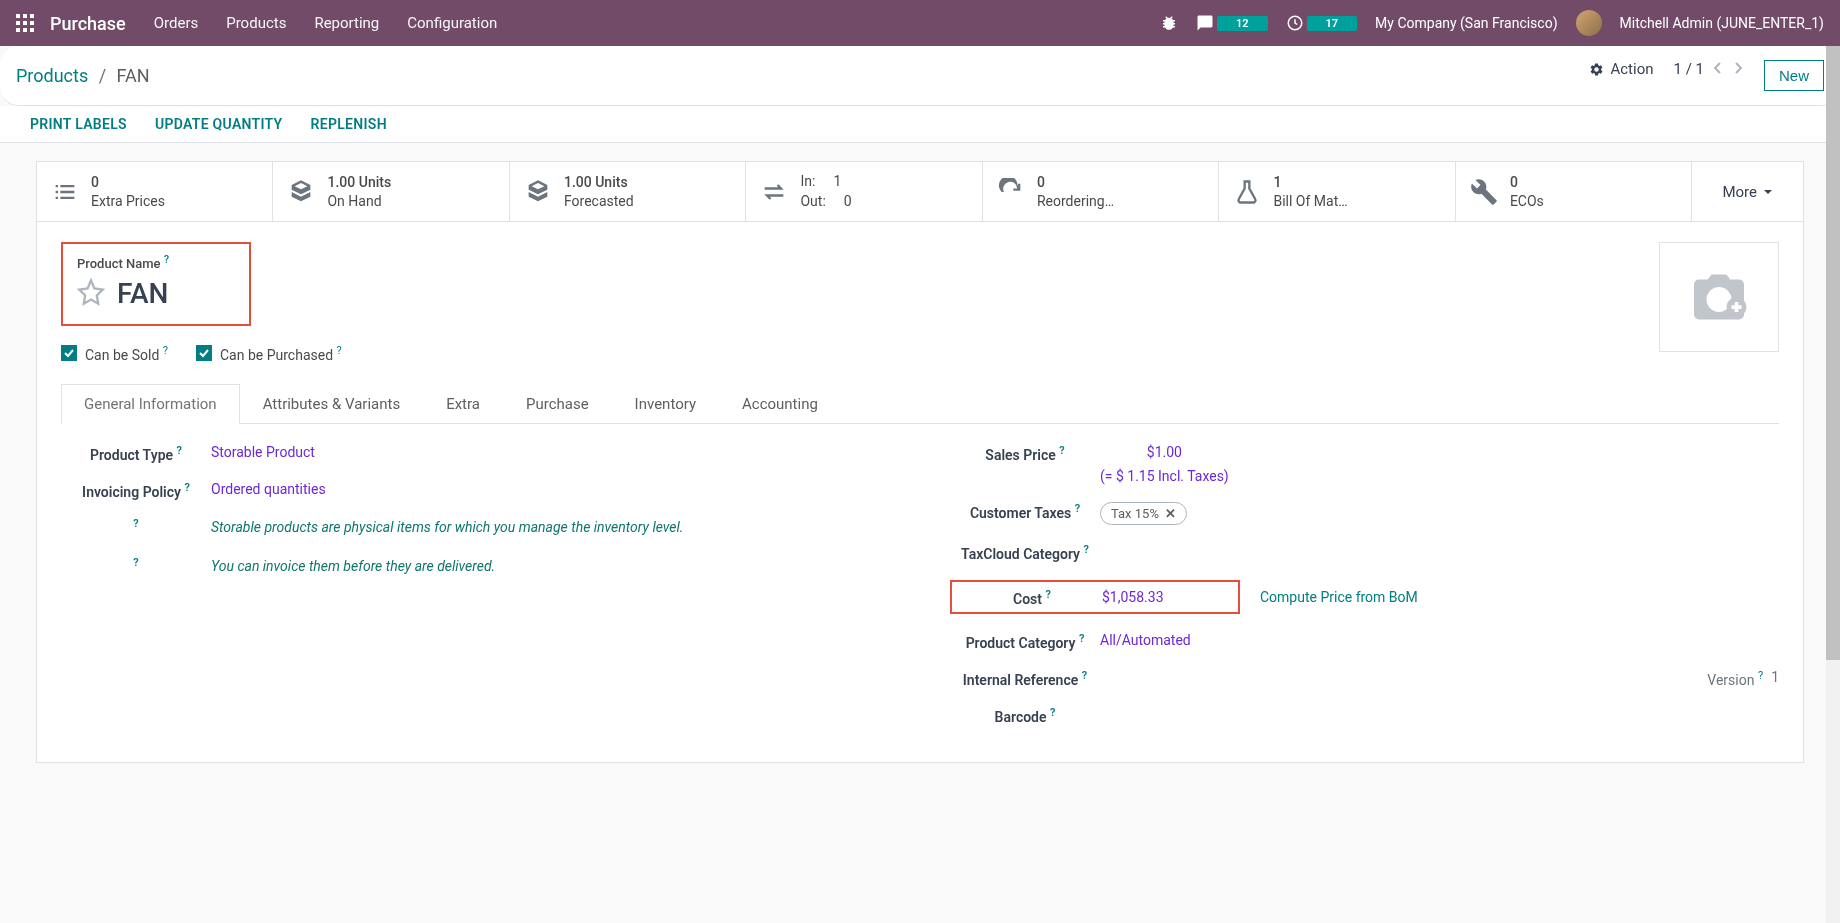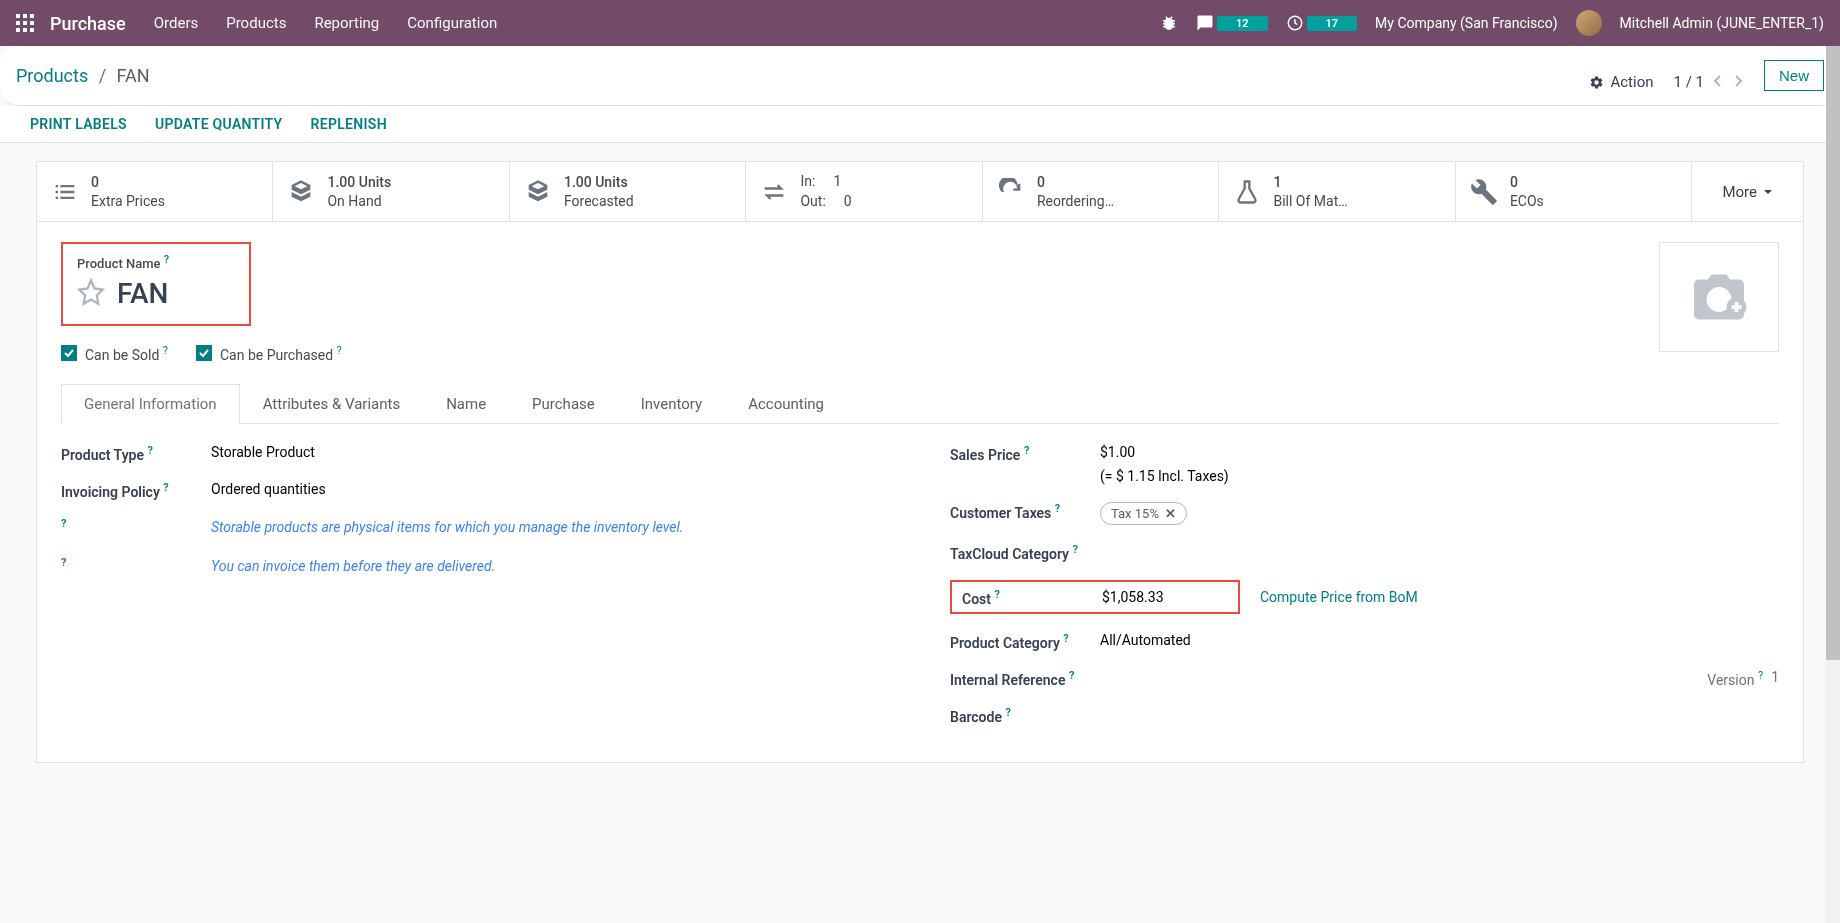--- a/index.html
+++ b/index.html
@@ -15,21 +15,21 @@
 .icon-btn svg { width: 18px; height: 18px; }
 .badge { background: #00A09D; color: #fff; font-size: 11px; font-weight: 600; padding: 1px 19px; border-radius: 2px; margin-left: 3px; }
 .company { font-size: 14px; }
 .avatar { width: 26px; height: 26px; border-radius: 50%; background: linear-gradient(135deg, #d4a574, #8b6f47); }
 .user { font-size: 14px; }
 
 .subbar { background: #fff; border-bottom: 1px solid #dee2e6; height: 60px; display: flex; align-items: center; padding: 0 16px; border-radius: 19px; }
 .breadcrumb { font-size: 18px; color: #5f5f5f; }
 .breadcrumb-link { color: #017e84; cursor: pointer; }
 .breadcrumb-sep { margin: 0 6px; color: #6c757d; }
-.subbar-right { margin-left: auto; display: flex; align-items: flex-end; gap: 20px; }
+.subbar-right { margin-left: auto; display: flex; align-items: flex-start; gap: 20px; }
 .action-btn { display: flex; align-items: center; gap: 6px; font-size: 15px; color: #374151; cursor: pointer; }
 .action-btn svg { width: 15px; height: 15px; }
 .pager { display: flex; align-items: center; gap: 8px; font-size: 15px; }
 .pager-arrow { color: #adb5bd; cursor: pointer; }
 .pager-arrow svg { width: 12px; height: 12px; }
 .new-btn { border: 1px solid #017e84; color: #017e84; background: #fff; padding: 6px 14px; font-size: 15px; cursor: pointer; }
 
 .actionbar { background: #fff; border-bottom: 1px solid #dee2e6; padding: 10px 30px; display: flex; gap: 28px; }
 .actionbar-btn { color: #017e84; font-weight: 600; font-size: 14px; cursor: pointer; text-transform: uppercase; letter-spacing: 0.3px; }
 
@@ -61,26 +61,26 @@
 .checks { margin-top: 18px; display: flex; gap: 28px; }
 .check { display: flex; align-items: center; gap: 8px; cursor: pointer; }
 .check-box { width: 16px; height: 16px; background: #017e84; display: flex; align-items: center; justify-content: center; }
 .check-box svg { width: 12px; height: 12px; color: #fff; }
 .check-label { font-size: 14px; color: #4a4a4a; }
 
 .tabs { margin-top: 22px; border-bottom: 1px solid #dee2e6; display: flex; }
 .tab { padding: 10px 22px; font-size: 15px; color: #5f5f5f; cursor: pointer; border: 1px solid transparent; margin-bottom: -1px; }
 .tab.active { border: 1px solid #dee2e6; border-bottom: 1px solid #fff; background: #fff; color: #737373; }
 
-.form-grid { display: flex; gap: 60px; margin-top: 20px; }
+.form-grid { display: flex; gap: 60px; margin-top: 20px; text-align: center; }
 .form-col { flex: 1; }
 .frow { display: flex; margin-bottom: 18px; align-items: flex-start; }
 .flabel { width: 150px; font-weight: 600; font-size: 14px; color: #374151; flex-shrink: 0; }
-.fval { font-size: 14px; color: #000000; }
-.fdesc { font-size: 14px; color: #3b82f6; font-style: italic; line-height: 1.5; }
+.fval { font-size: 14px; color: #6d28d9; }
+.fdesc { font-size: 14px; color: #0f766e; font-style: italic; line-height: 1.5; }
 .tax-tag { display: inline-flex; align-items: center; gap: 6px; border: 1px solid #adb5bd; border-radius: 14px; padding: 3px 10px; font-size: 13px; color: #5f5f5f; }
 .tax-x { font-weight: bold; cursor: pointer; }
 .highlight { border: 2px solid #e74c3c; padding: 6px 10px; display: flex; align-items: center; }
 .highlight .flabel { width: 140px; }
 .link { color: #017e84; cursor: pointer; }
 .version-row { display: flex; justify-content: flex-end; gap: 8px; font-size: 14px; color: #6c757d; }
 .cost-row { display:flex; align-items:center; margin-bottom:18px; gap:20px; }
 
 .scrollbar { position: fixed; right: 0; top: 46px; bottom: 0; width: 14px; background: #f1f1f1; }
 .scrollbar-thumb { background: #c1c1c1; width: 100%; height: 70%; }
@@ -285,21 +285,21 @@
                 <path d="M2 6l3 3 5-6" stroke="#fff" stroke-width="2" fill="none"></path>
               </svg>
             </span>
           <span class="check-label"><span>Can be Purchased</span> <span class="help-q">?</span></span>
         </div>
       </div>
 
       <div class="tabs">
         <div class="tab active">General Information</div>
         <div class="tab">Attributes &amp; Variants</div>
-        <div class="tab">Name</div>
+        <div class="tab">Extra</div>
         <div class="tab">Purchase</div>
         <div class="tab">Inventory</div>
         <div class="tab">Accounting</div>
       </div>
 
       <div class="form-grid">
         <div class="form-col">
           <div class="frow">
             <span class="flabel"><span>Product Type</span> <span class="help-q">?</span></span>
             <span class="fval">Storable Product</span>

